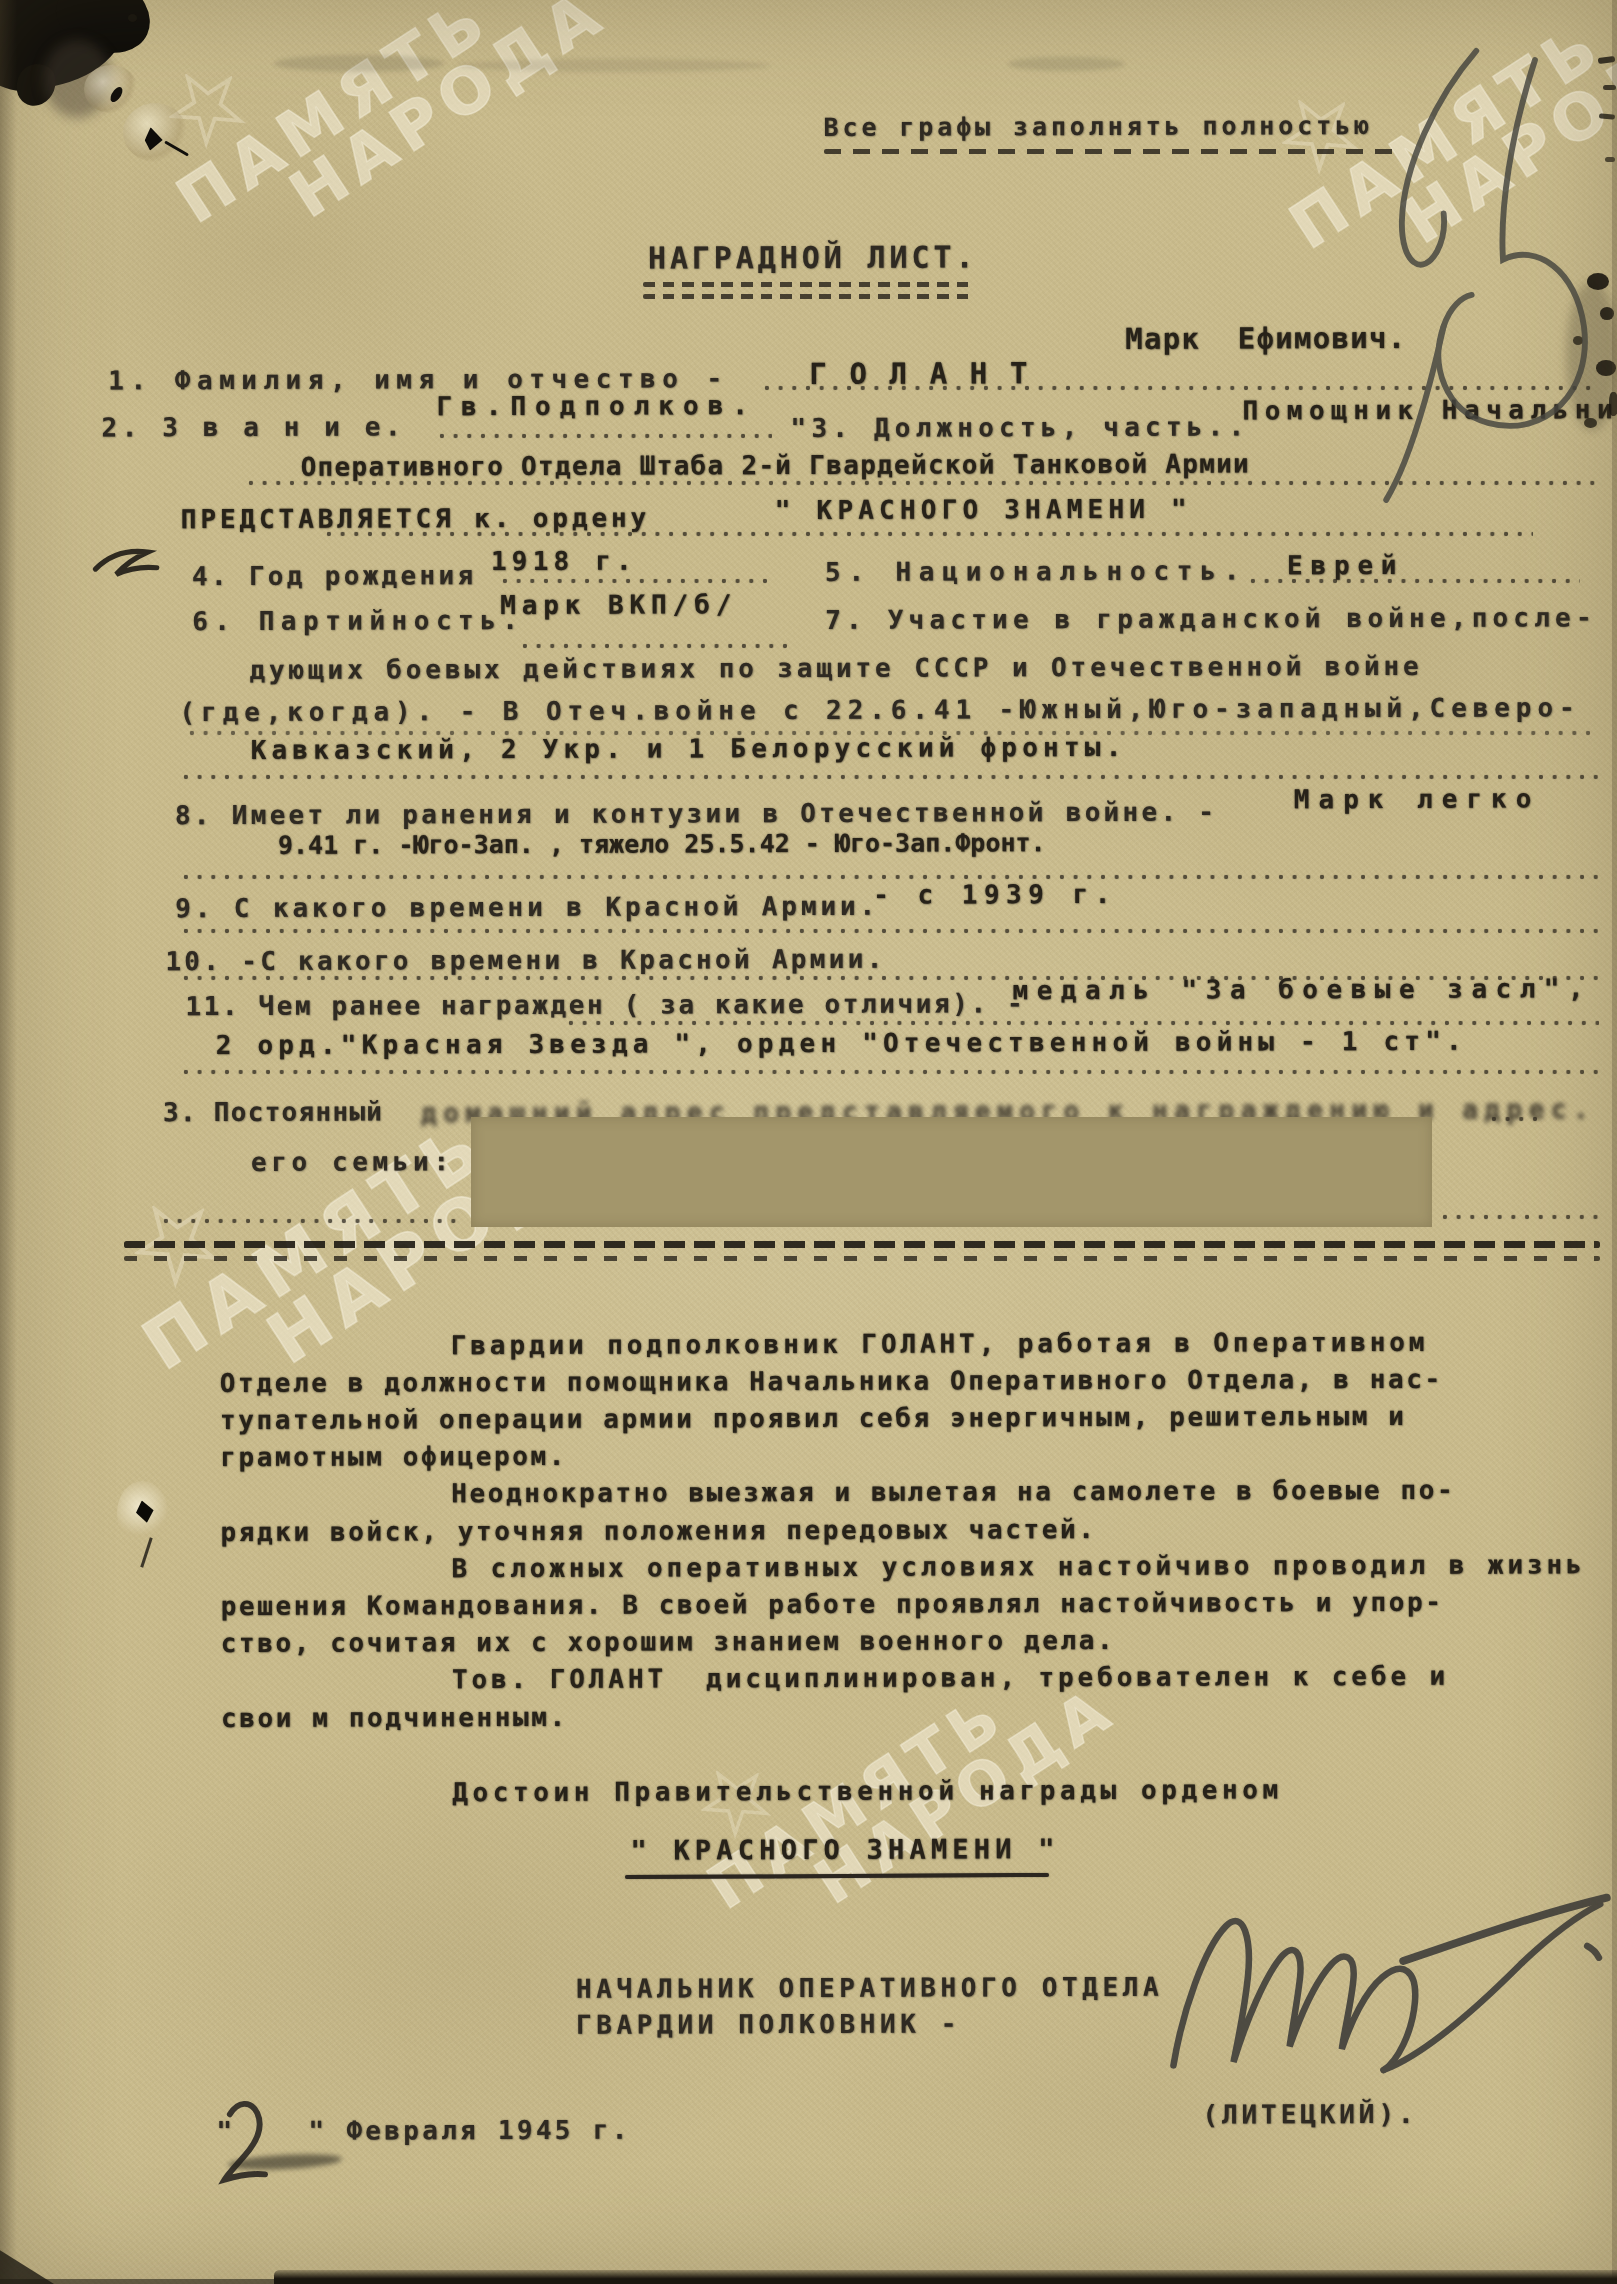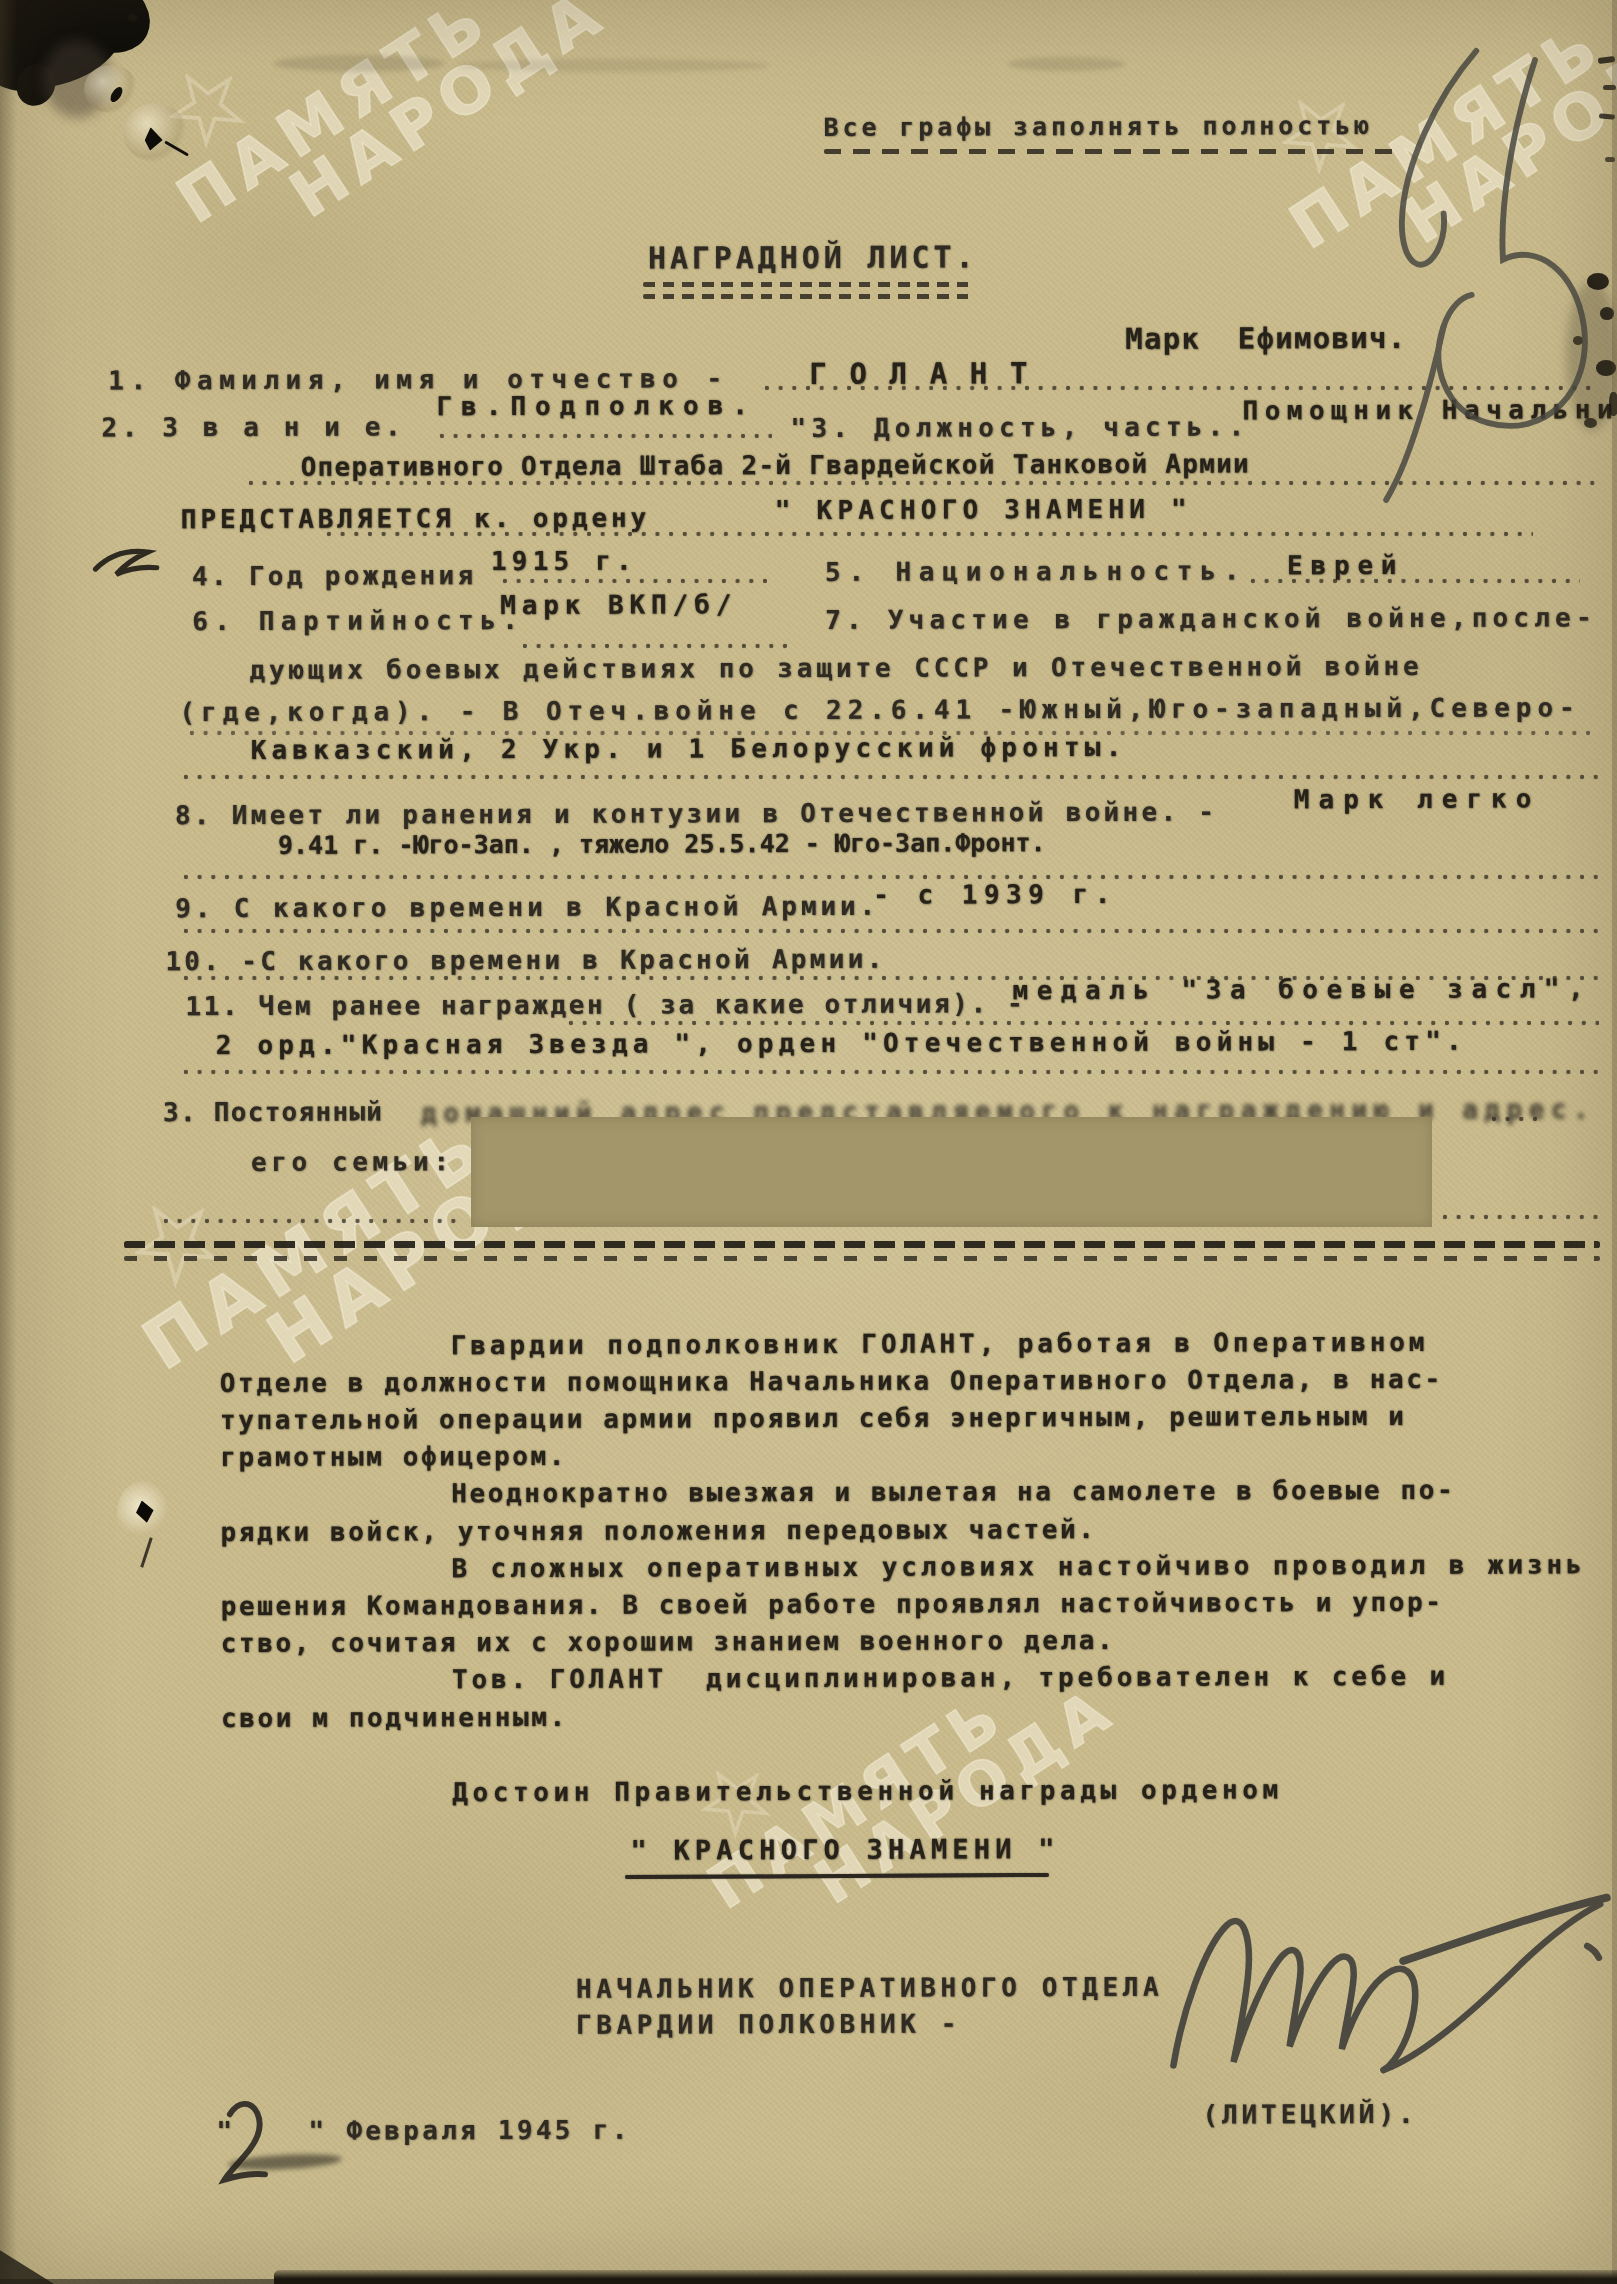--- a/index.html
+++ b/index.html
@@ -126,21 +126,21 @@
     <div class="t ls7" style="left:104px;top:412px;">2. З в а н и е.</div>
     <div class="t ls14 ans" style="left:439px;top:392px;">Гв.Подполков.</div>
     <div class="t ls8" style="left:793px;top:415px;">"3. Должность, часть..</div>
     <div class="t ls10 ans" style="left:1245px;top:399px;">Помощник Начальника</div>
     <div class="t ls2 ans" style="left:303px;top:452px;">Оперативного Отдела Штаба 2-й Гвардейской Танковой Армии</div>
 
     <div class="t ls6 ans" style="left:183px;top:504px;">ПРЕДСТАВЛЯЕТСЯ к. ордену</div>
     <div class="t ls8 ans" style="left:777px;top:497px;">" КРАСНОГО ЗНАМЕНИ "</div>
 
     <div class="t ls5" style="left:194px;top:561px;">4. Год рождения</div>
-    <div class="t ls8 ans" style="left:493px;top:547px;">1915 г.</div>
+    <div class="t ls8 ans" style="left:493px;top:547px;">1918 г.</div>
     <div class="t ls12" style="left:827px;top:559px;">5. Национальность.</div>
     <div class="t ls12 ans" style="left:1289px;top:546px;margin-top:8px;">Еврей</div>
 
     <div class="t ls10" style="left:194px;top:606px;">6. Партийность.</div>
     <div class="t ls9 ans" style="left:502px;top:591px;">Марк ВКП/б/</div>
     <div class="t ls8" style="left:827px;top:607px;">7. Участие в гражданской войне,после-</div>
     <div class="t ls6" style="left:251px;top:655px;">дующих боевых действиях по защите СССР и Отечественной войне</div>
     <div class="t ls9" style="left:181px;top:697px;">(где,когда). - В Отеч.войне с 22.6.41 -Южный,Юго-западный,Северо-</div>
     <div class="t ls8 ans" style="left:252px;top:735px;">Кавказский, 2 Укр. и 1 Белорусский фронты.</div>
 

